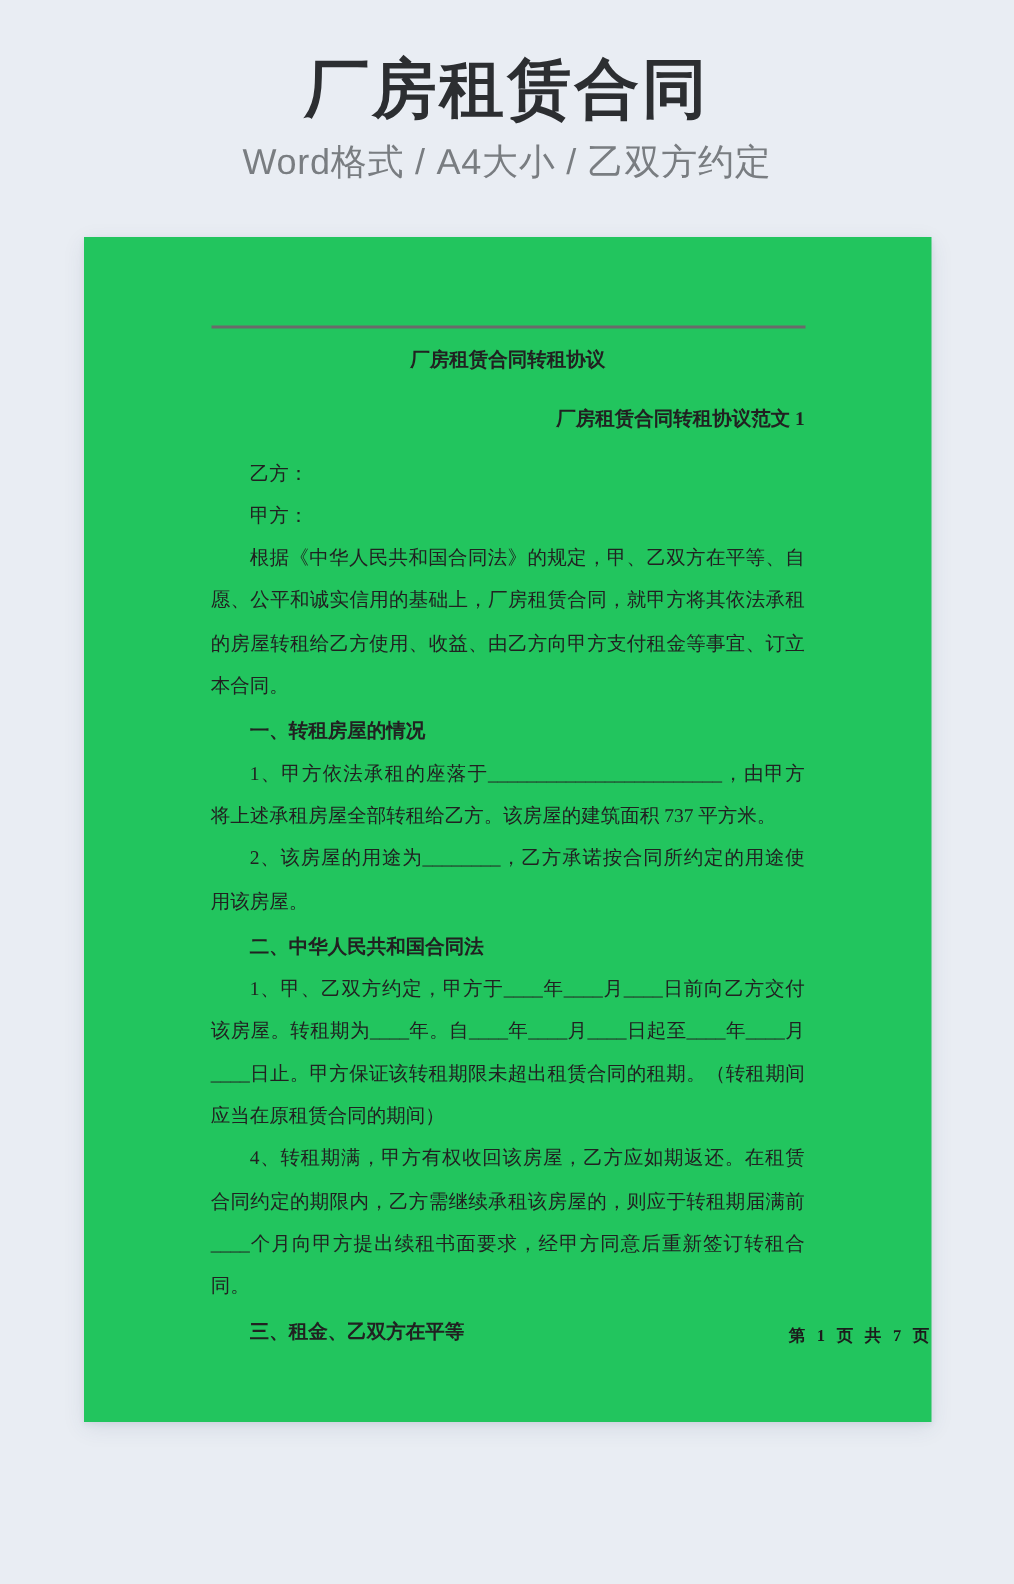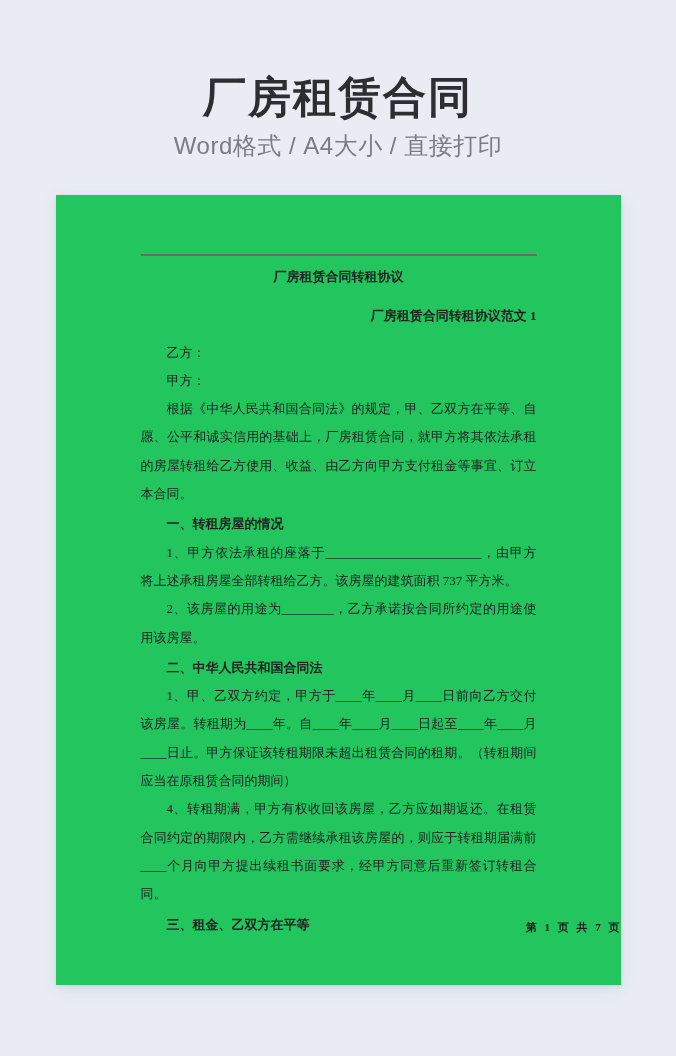--- a/index.html
+++ b/index.html
@@ -8,21 +8,21 @@
   }
   body {
     width: 676px;
     height: 1056px;
     background: #e9edf3;
     overflow: hidden;
     font-family: "Liberation Sans", sans-serif;
   }
   
   .site-header {
-    padding-top: 76px;
+    padding-top: 39px;
     text-align: center;
   }
   .site-title {
     margin: 0;
     font-size: 43px;
     line-height: 1;
     font-weight: 700;
     letter-spacing: 2px;
     color: #2c2e31;
     font-family: "Liberation Sans", sans-serif;
@@ -88,21 +88,21 @@
     letter-spacing: 1px;
     word-spacing: 3px;
     color: #1c1c1c;
   }
 </style>
 </head>
 <body>
 
 <div class="site-header">
   <h1 class="site-title">厂房租赁合同</h1>
-  <div class="site-subtitle">Word格式 / A4大小 / 直接打印</div>
+  <div class="site-subtitle">Word格式 / A4大小 / 乙双方约定</div>
 </div>
 
 <div class="sheet">
   <div class="head-rule"></div>
   <div class="doc-body">
       <div class="doc-title">厂房租赁合同转租协议</div>
       <div class="doc-subheading">厂房租赁合同转租协议范文 1</div>
       <div class="doc-para">乙方：</div>
       <div class="doc-para">甲方：</div>
       <div class="doc-para">根据《中华人民共和国合同法》的规定，甲、乙双方在平等、自愿、公平和诚实信用的基础上，厂房租赁合同，就甲方将其依法承租的房屋转租给乙方使用、收益、由乙方向甲方支付租金等事宜、订立本合同。</div>

